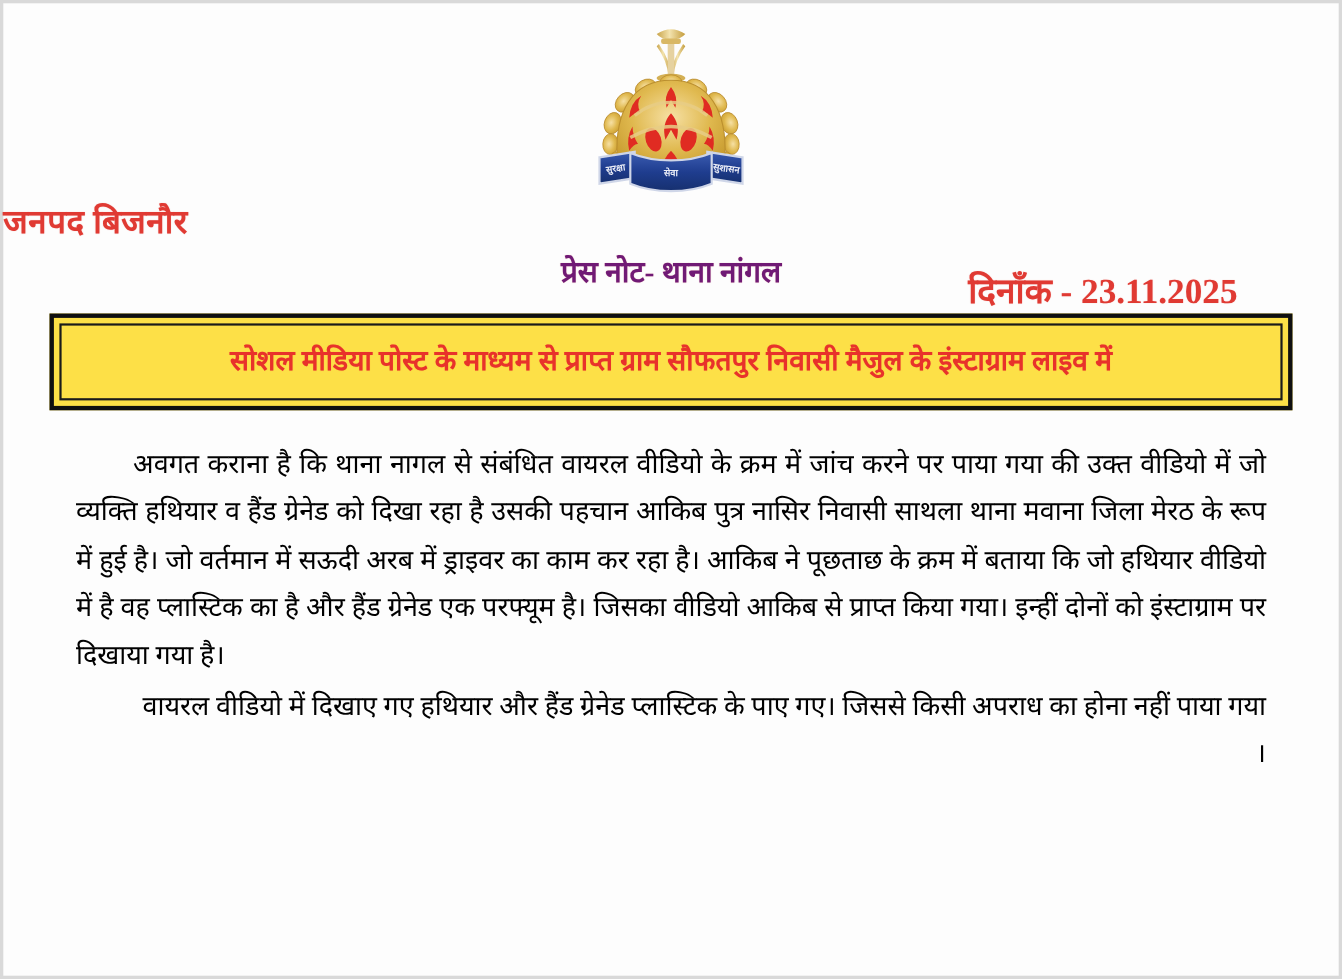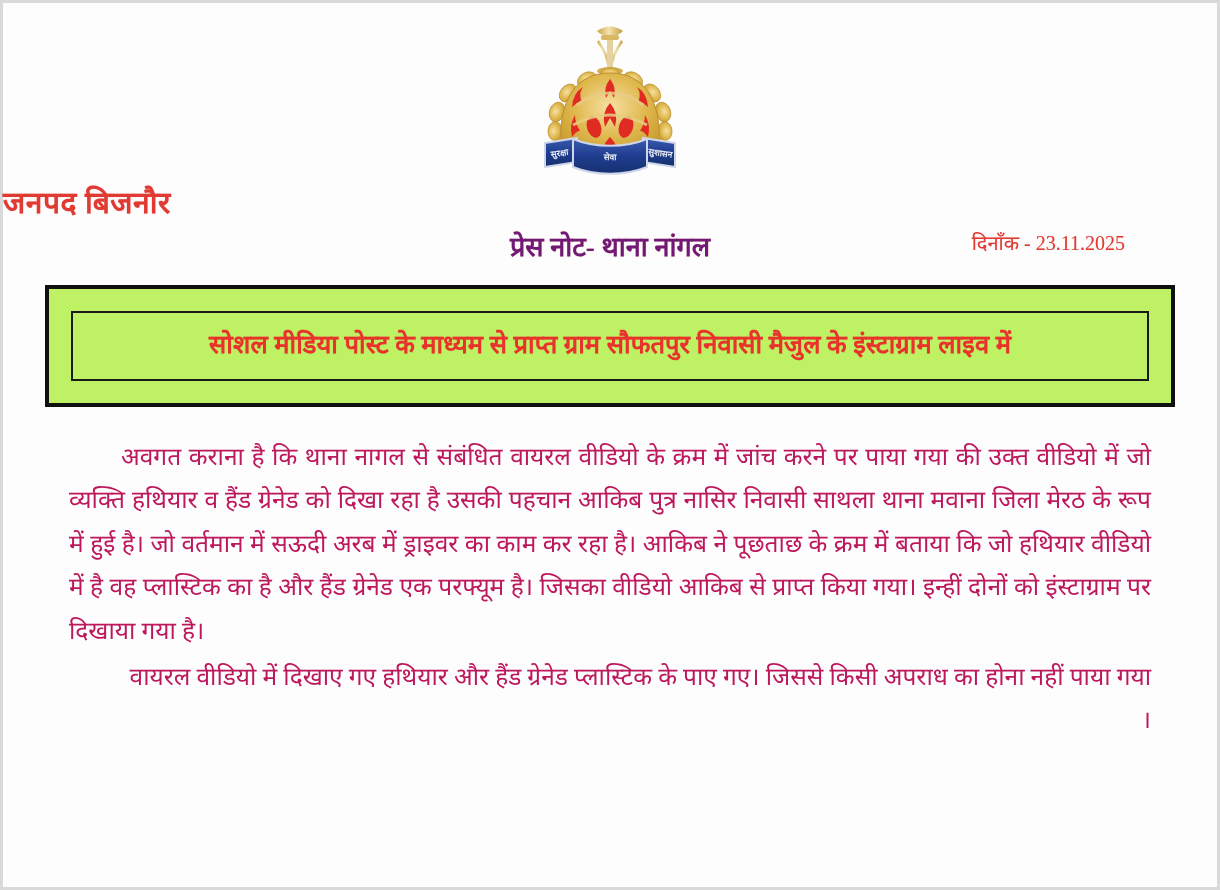--- a/index.html
+++ b/index.html
@@ -70,53 +70,53 @@
     text-align: center;
     color: #701a75;
     font-weight: bold;
     font-size: 27px;
     text-shadow: 0 0 1px rgba(224,58,51,.3);
   }
 
   .date-line {
     position: absolute;
     right: 92px;
-    top: 2px;
+    top: 14px;
     color: #e03a33;
-    font-weight: normal;
-    font-size: 20px;
+    font-weight: bold;
+    font-size: 32px;
     white-space: nowrap;
     text-shadow: 0 0 1px rgba(224,58,51,.3);
   }
 
   
   .headline-outer {
     margin: 12px 42px 0 42px;
     border: 4px solid #101010;
-    background: #bef264;
-    padding: 22px;
+    background: #fde047;
+    padding: 5px;
   }
   .headline-inner {
     border: 2px solid #1a1a1a;
     padding: 12px 14px 14px 14px;
   }
   .headline-line {
     text-align: center;
     color: #e8322b;
     font-weight: bold;
     font-size: 25.5px;
     line-height: 1.55;
     letter-spacing: .1px;
     text-shadow: 0 0 .8px rgba(232,50,43,.35);
   }
 
   
   .body-text {
     margin: 28px 66px 0 66px;
-    color: #be185d;
+    color: #000000;
     font-size: 24.5px;
     line-height: 1.78;
     text-align: justify;
     text-justify: inter-word;
   }
   .body-text p {
     margin: 0 0 2px 0;
     text-indent: 52px;
   }
   .body-text p.last {

